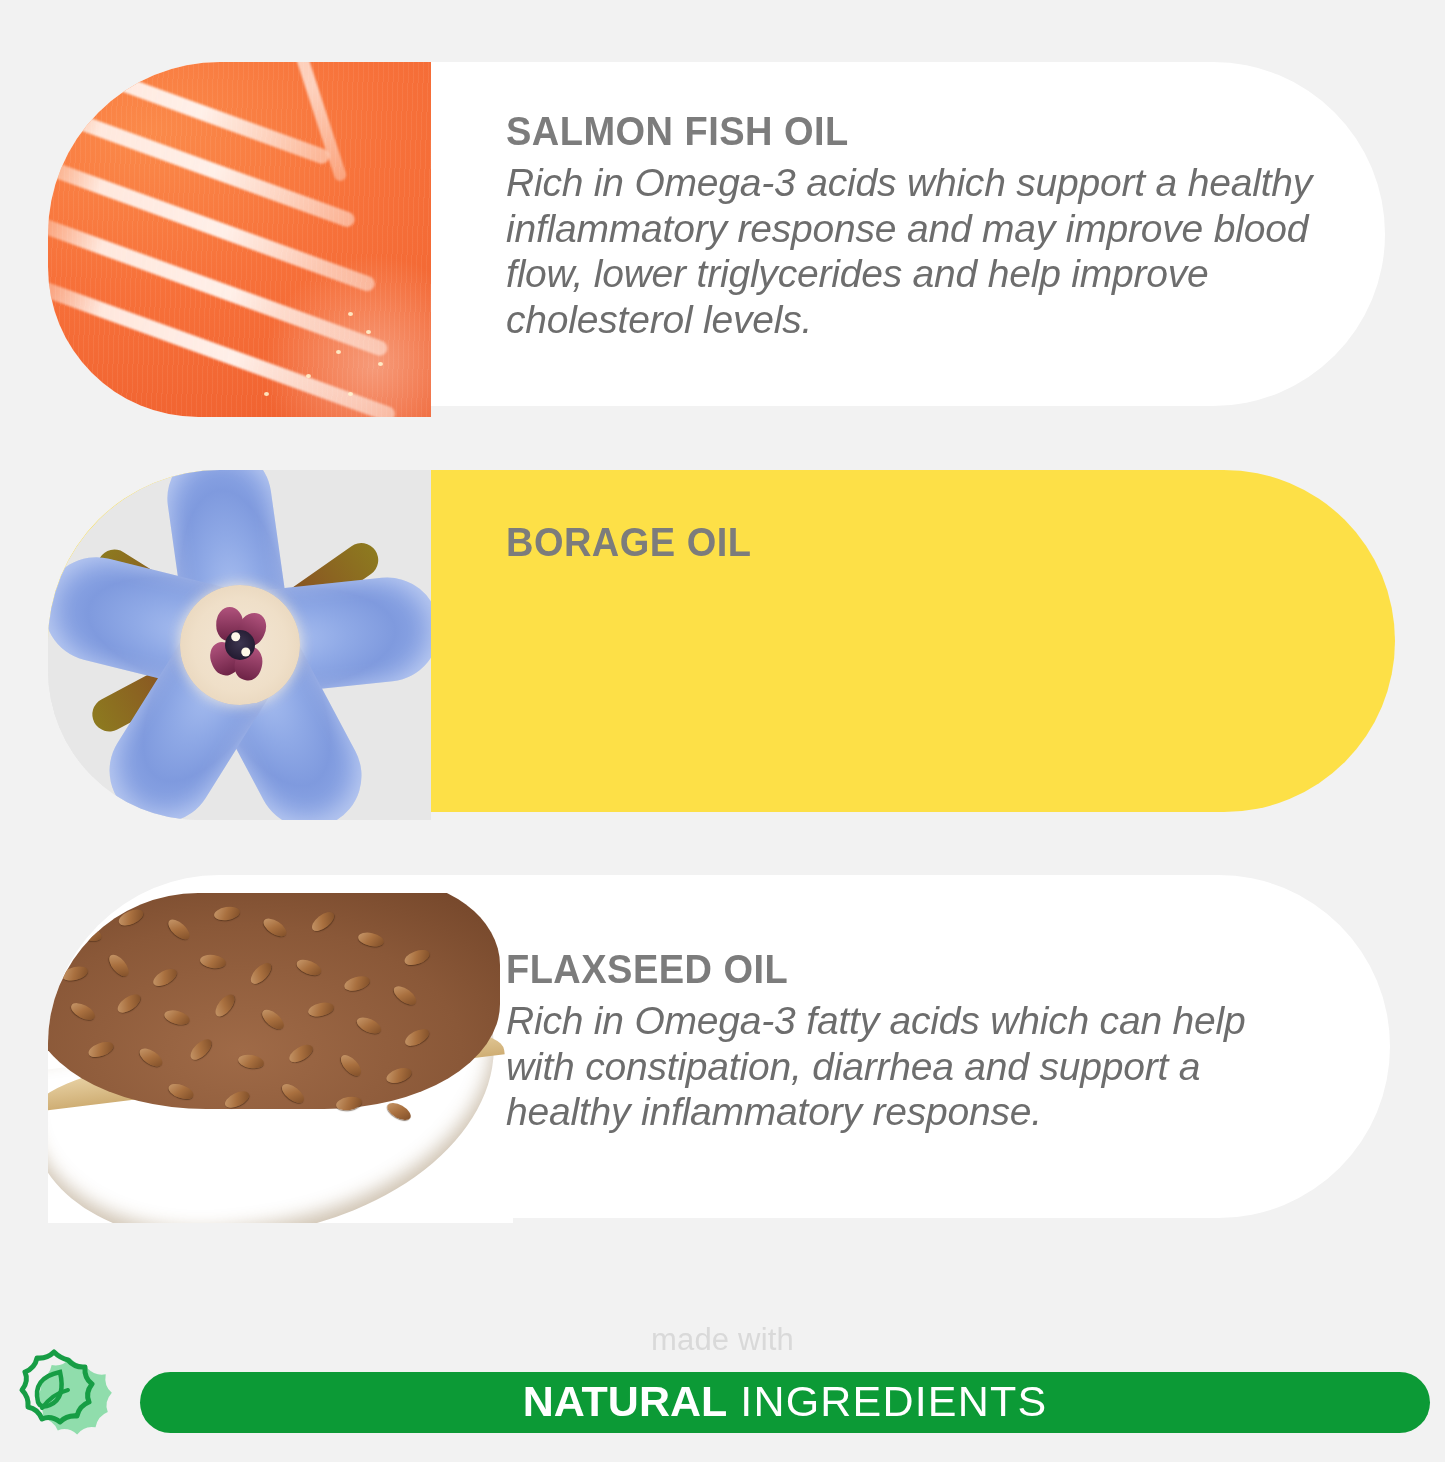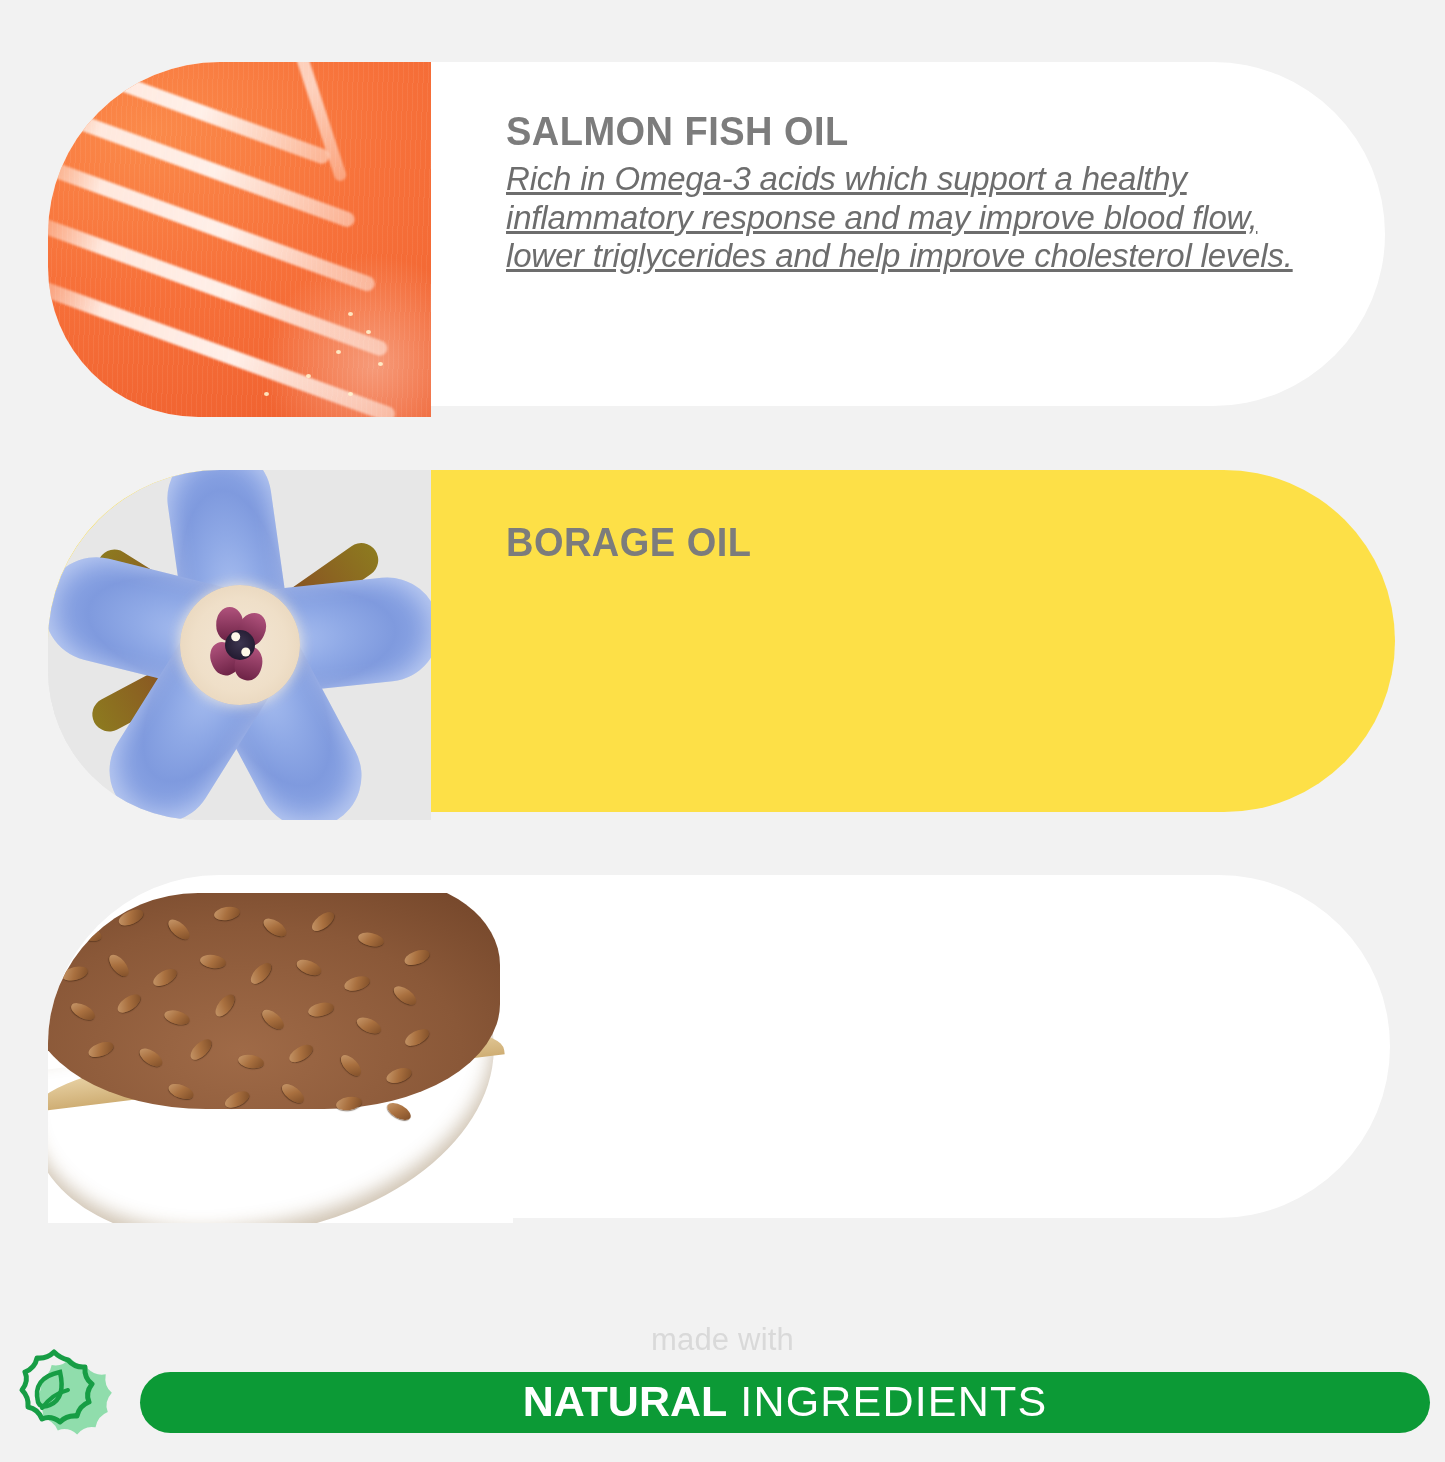--- a/index.html
+++ b/index.html
@@ -143,26 +143,25 @@
     letter-spacing:.5px;
     color:#7c7c7c;
     text-transform:uppercase;
     transform:scaleX(.95);
     transform-origin:left center;
     white-space:nowrap;
   }
   .body{
     margin:0;
     font-family:"Liberation Sans", sans-serif;
-    font-size:33px;
+    font-size:39px;
     line-height:1.17;
     font-style:italic;
     color:#6d6d6d;
     letter-spacing:-.2px;
-    text-decoration:underline;
   }
 
   
   #made-with{
     position:absolute;left:0;top:1322px;width:1445px;
     text-align:center;
     font-size:31px;
     color:#d9d9d9;
     letter-spacing:.2px;
     font-family:"Liberation Sans", sans-serif;
@@ -287,20 +286,24 @@
         <div class="seed" style="left:290px;top:166px;transform:rotate(47deg);"></div>
         <div class="seed" style="left:338px;top:176px;transform:rotate(-18deg);"></div>
         <div class="seed" style="left:120px;top:192px;transform:rotate(20deg);"></div>
         <div class="seed" style="left:176px;top:200px;transform:rotate(-26deg);"></div>
         <div class="seed" style="left:232px;top:194px;transform:rotate(38deg);"></div>
         <div class="seed" style="left:288px;top:204px;transform:rotate(-10deg);"></div>
         <div class="seed" style="left:338px;top:212px;transform:rotate(30deg);"></div>
       </div>
     </div>
 
+    <div class="txt" id="txt-3">
+      <h2 class="heading">FLAXSEED OIL</h2>
+      <p class="body">Rich in Omega-3 fatty acids which can help with constipation, diarrhea and support a healthy inflammatory response.</p>
+    </div>
   </div>
 
   <div id="made-with">made with</div>
 
   <div id="natural-banner">
     <div class="line"><span class="strong">NATURAL</span><span>&nbsp;</span><span class="light">INGREDIENTS</span></div>
   </div>
 
   <div id="leaf-badge">
     <svg viewBox="0 0 120 118" width="120" height="118" aria-hidden="true">

